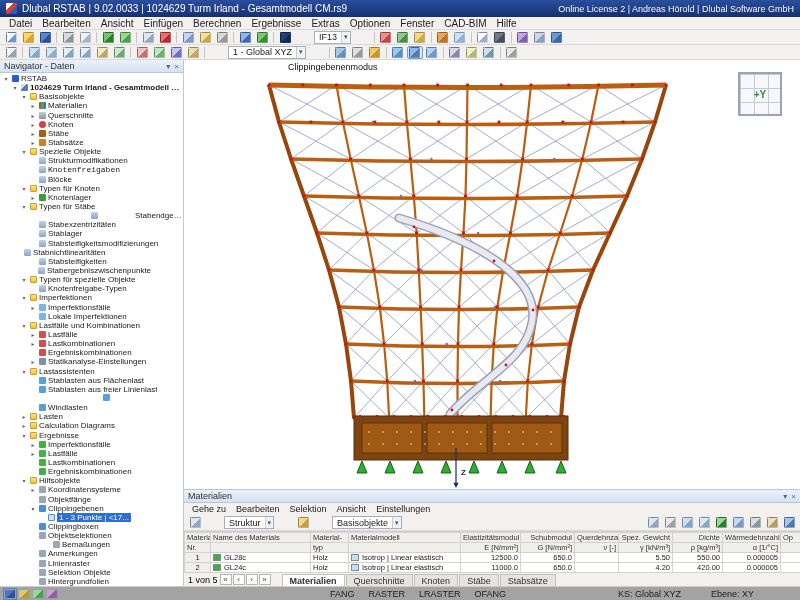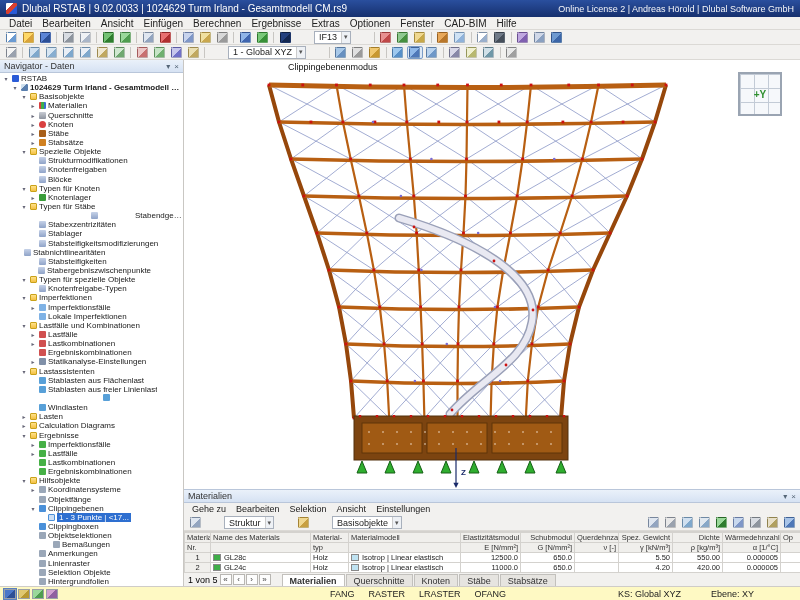--- a/index.html
+++ b/index.html
@@ -56,21 +56,21 @@
   th{background:#f0efec;color:#333}
   th.num,td.num{text-align:right}
   td.rownum{background:#f0efec;text-align:center}
   .chip{display:inline-block;width:8px;height:7px;margin-right:3px;vertical-align:-1px;border:1px solid #888}
   .rec{height:13px;display:flex;align-items:center;font-size:9px;padding:0 4px;gap:2px;background:#f2f1ef;flex:none}
   .rec-btn{width:12px;height:11px;line-height:10px;text-align:center;border:1px solid #b8b6b2;background:#fdfdfd;font-size:8px;color:#444;flex:none}
   .tabs{display:flex;margin-left:8px}
   .tab{padding:0 7px;height:12px;line-height:12px;border:1px solid #c2c0bc;border-bottom:none;background:#e6e4e0;font-size:9px;margin-left:1px;color:#333}
   .tab.active{background:#fff;font-weight:bold}
   
-  .status{position:absolute;left:0;bottom:0;width:800px;height:14px;background:#fef9c3;border-top:1px solid #cfccc8;display:flex;align-items:center;font-size:9px;color:#222}
+  .status{position:absolute;left:0;bottom:0;width:800px;height:14px;background:#a3a3a3;border-top:1px solid #cfccc8;display:flex;align-items:center;font-size:9px;color:#222}
   #navtabs{display:flex;align-items:center;padding-left:4px;gap:2px}
   .navtab{width:12px;height:10px;border:1px solid #9aa0a8;display:inline-block}
   .navtab.active{outline:1px solid #5a80c0}
   .snaps{margin-left:272px;display:flex;gap:14px}
   .s-right{margin-left:auto;display:flex;gap:30px;padding-right:46px}
 </style>
 </head>
 <body>
 
 <div class="titlebar">
@@ -312,21 +312,21 @@
       <div class="tree-row" style="padding-left: 20px;">
         <span class="tw">▾</span>
         <span class="ti ic-folder"></span>
         <span class="tl">Spezielle Objekte</span>
       </div>
       <div class="tree-row" style="padding-left: 29px;">
         <span class="tw"></span>
         <span class="ti ic-gen"></span>
         <span class="tl">Strukturmodifikationen</span>
       </div>
-      <div class="tree-row" style="padding-left: 29px;">
+      <div class="tree-row" style="padding-left: 29px; font-family: Liberation Mono, monospace;">
         <span class="tw"></span>
         <span class="ti ic-gen"></span>
         <span class="tl">Knotenfreigaben</span>
       </div>
       <div class="tree-row" style="padding-left: 29px;">
         <span class="tw"></span>
         <span class="ti ic-gen"></span>
         <span class="tl">Blöcke</span>
       </div>
       <div class="tree-row" style="padding-left: 20px;">

